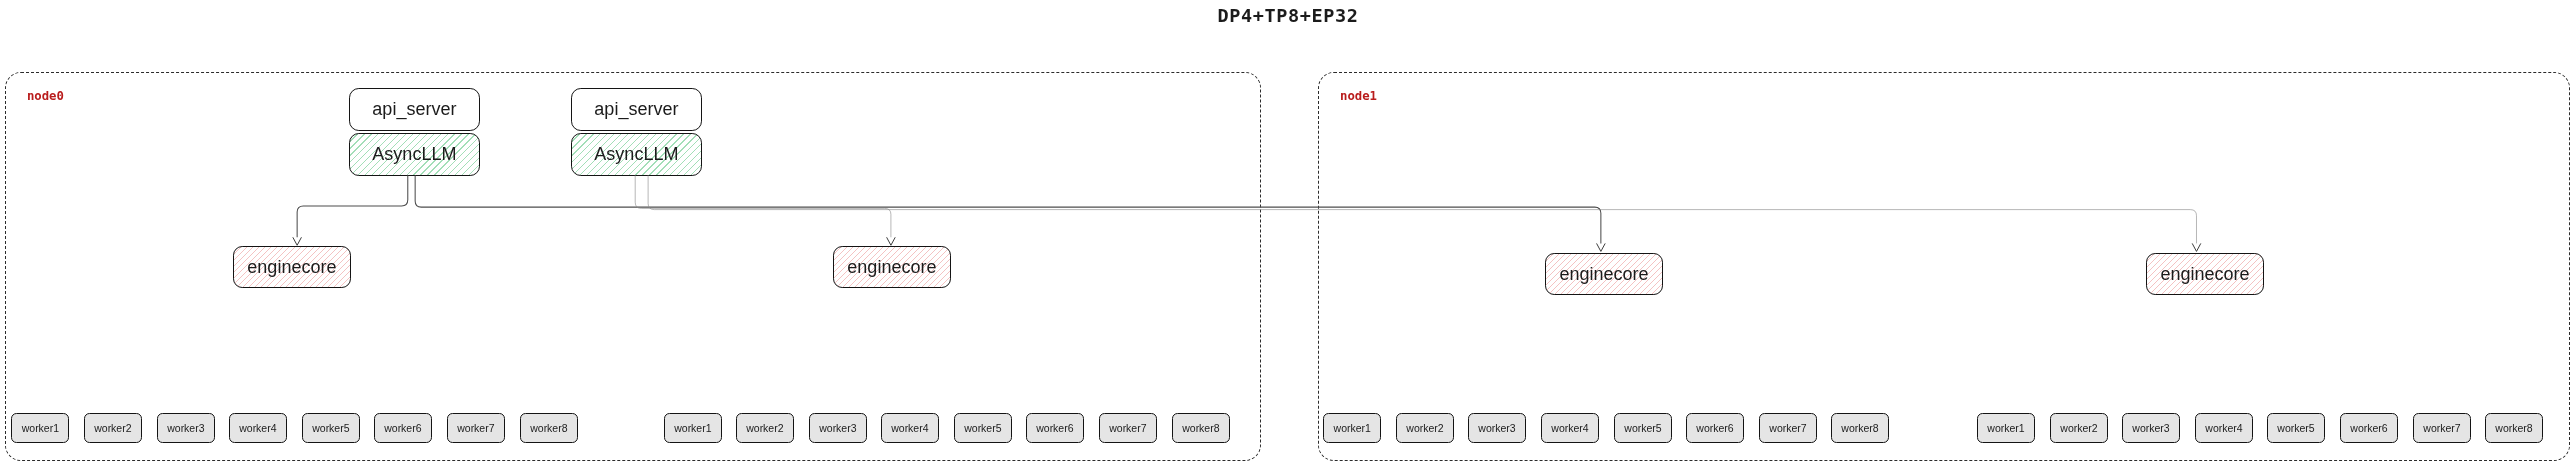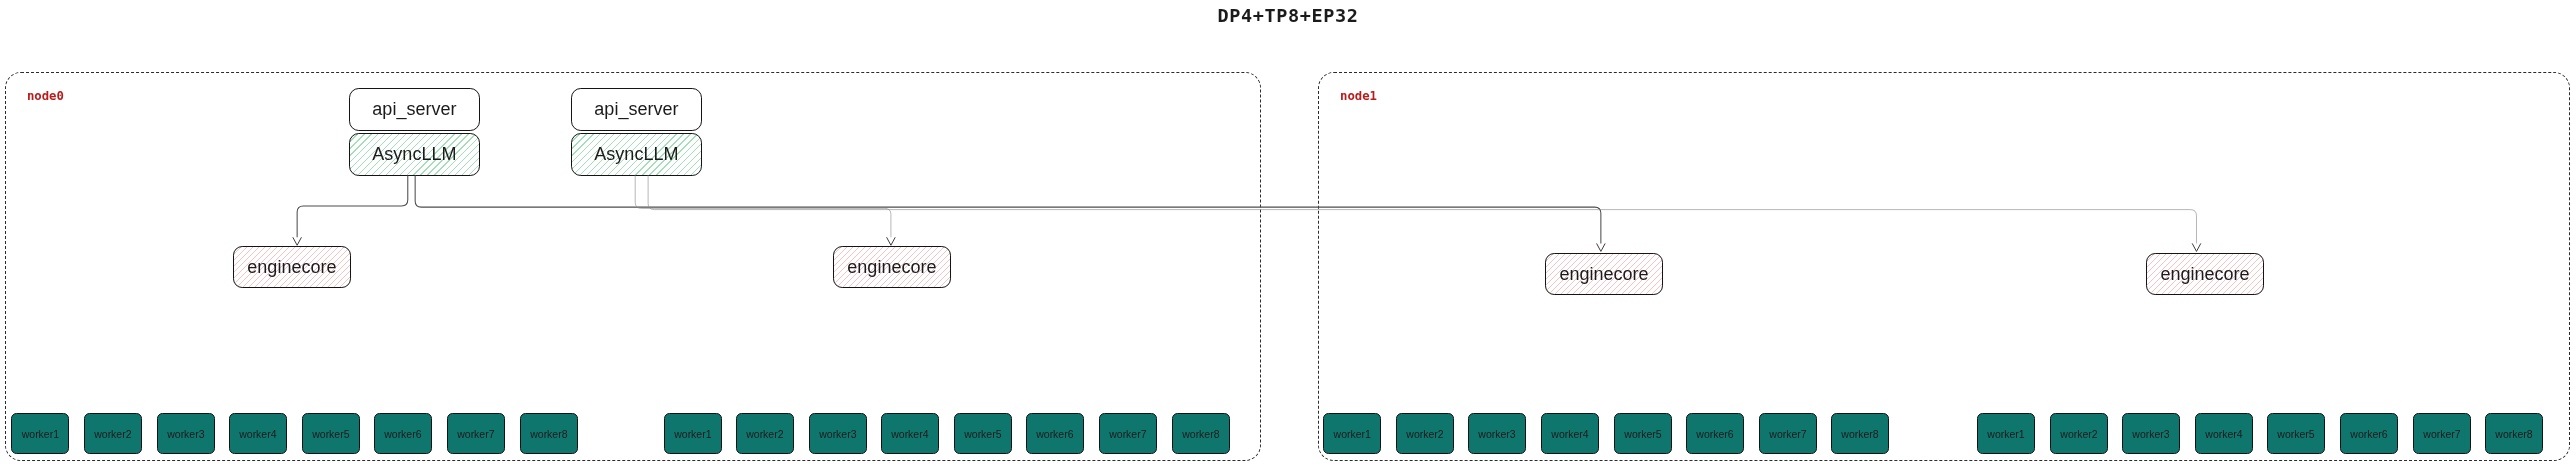--- a/index.html
+++ b/index.html
@@ -32,22 +32,22 @@
       transparent 0.9px, transparent 4.9px);
   }
   .engine-box{
     width:118px;height:42px;border-radius:9.2px;
     background-color:#ffffff;
     background-image:repeating-linear-gradient(135deg,
       rgba(233,135,135,0.5) 0px, rgba(233,135,135,0.5) 0.7px,
       transparent 0.7px, transparent 4.3px);
   }
   .worker{
-    position:absolute;box-sizing:border-box;width:58px;height:41px;top:340px;
-    border:1.2px solid #141414;border-radius:5.5px;background:#0f766e;
+    position:absolute;box-sizing:border-box;width:58px;height:30px;top:340px;
+    border:1.2px solid #141414;border-radius:5.5px;background:#e5e5e5;
     display:flex;align-items:center;justify-content:center;
     font-size:10.5px;color:#1b1b1b;
   }
   #edges{position:absolute;left:0;top:0;pointer-events:none;}
   .edge{fill:none;stroke:#4d4d4d;stroke-width:1.7px;}
   .edge2{fill:none;stroke:#8a8a8a;stroke-width:1px;}
   .arrow{fill:none;stroke:#3a3a3a;stroke-width:1.6px;}
 </style>
 </head>
 <body>

